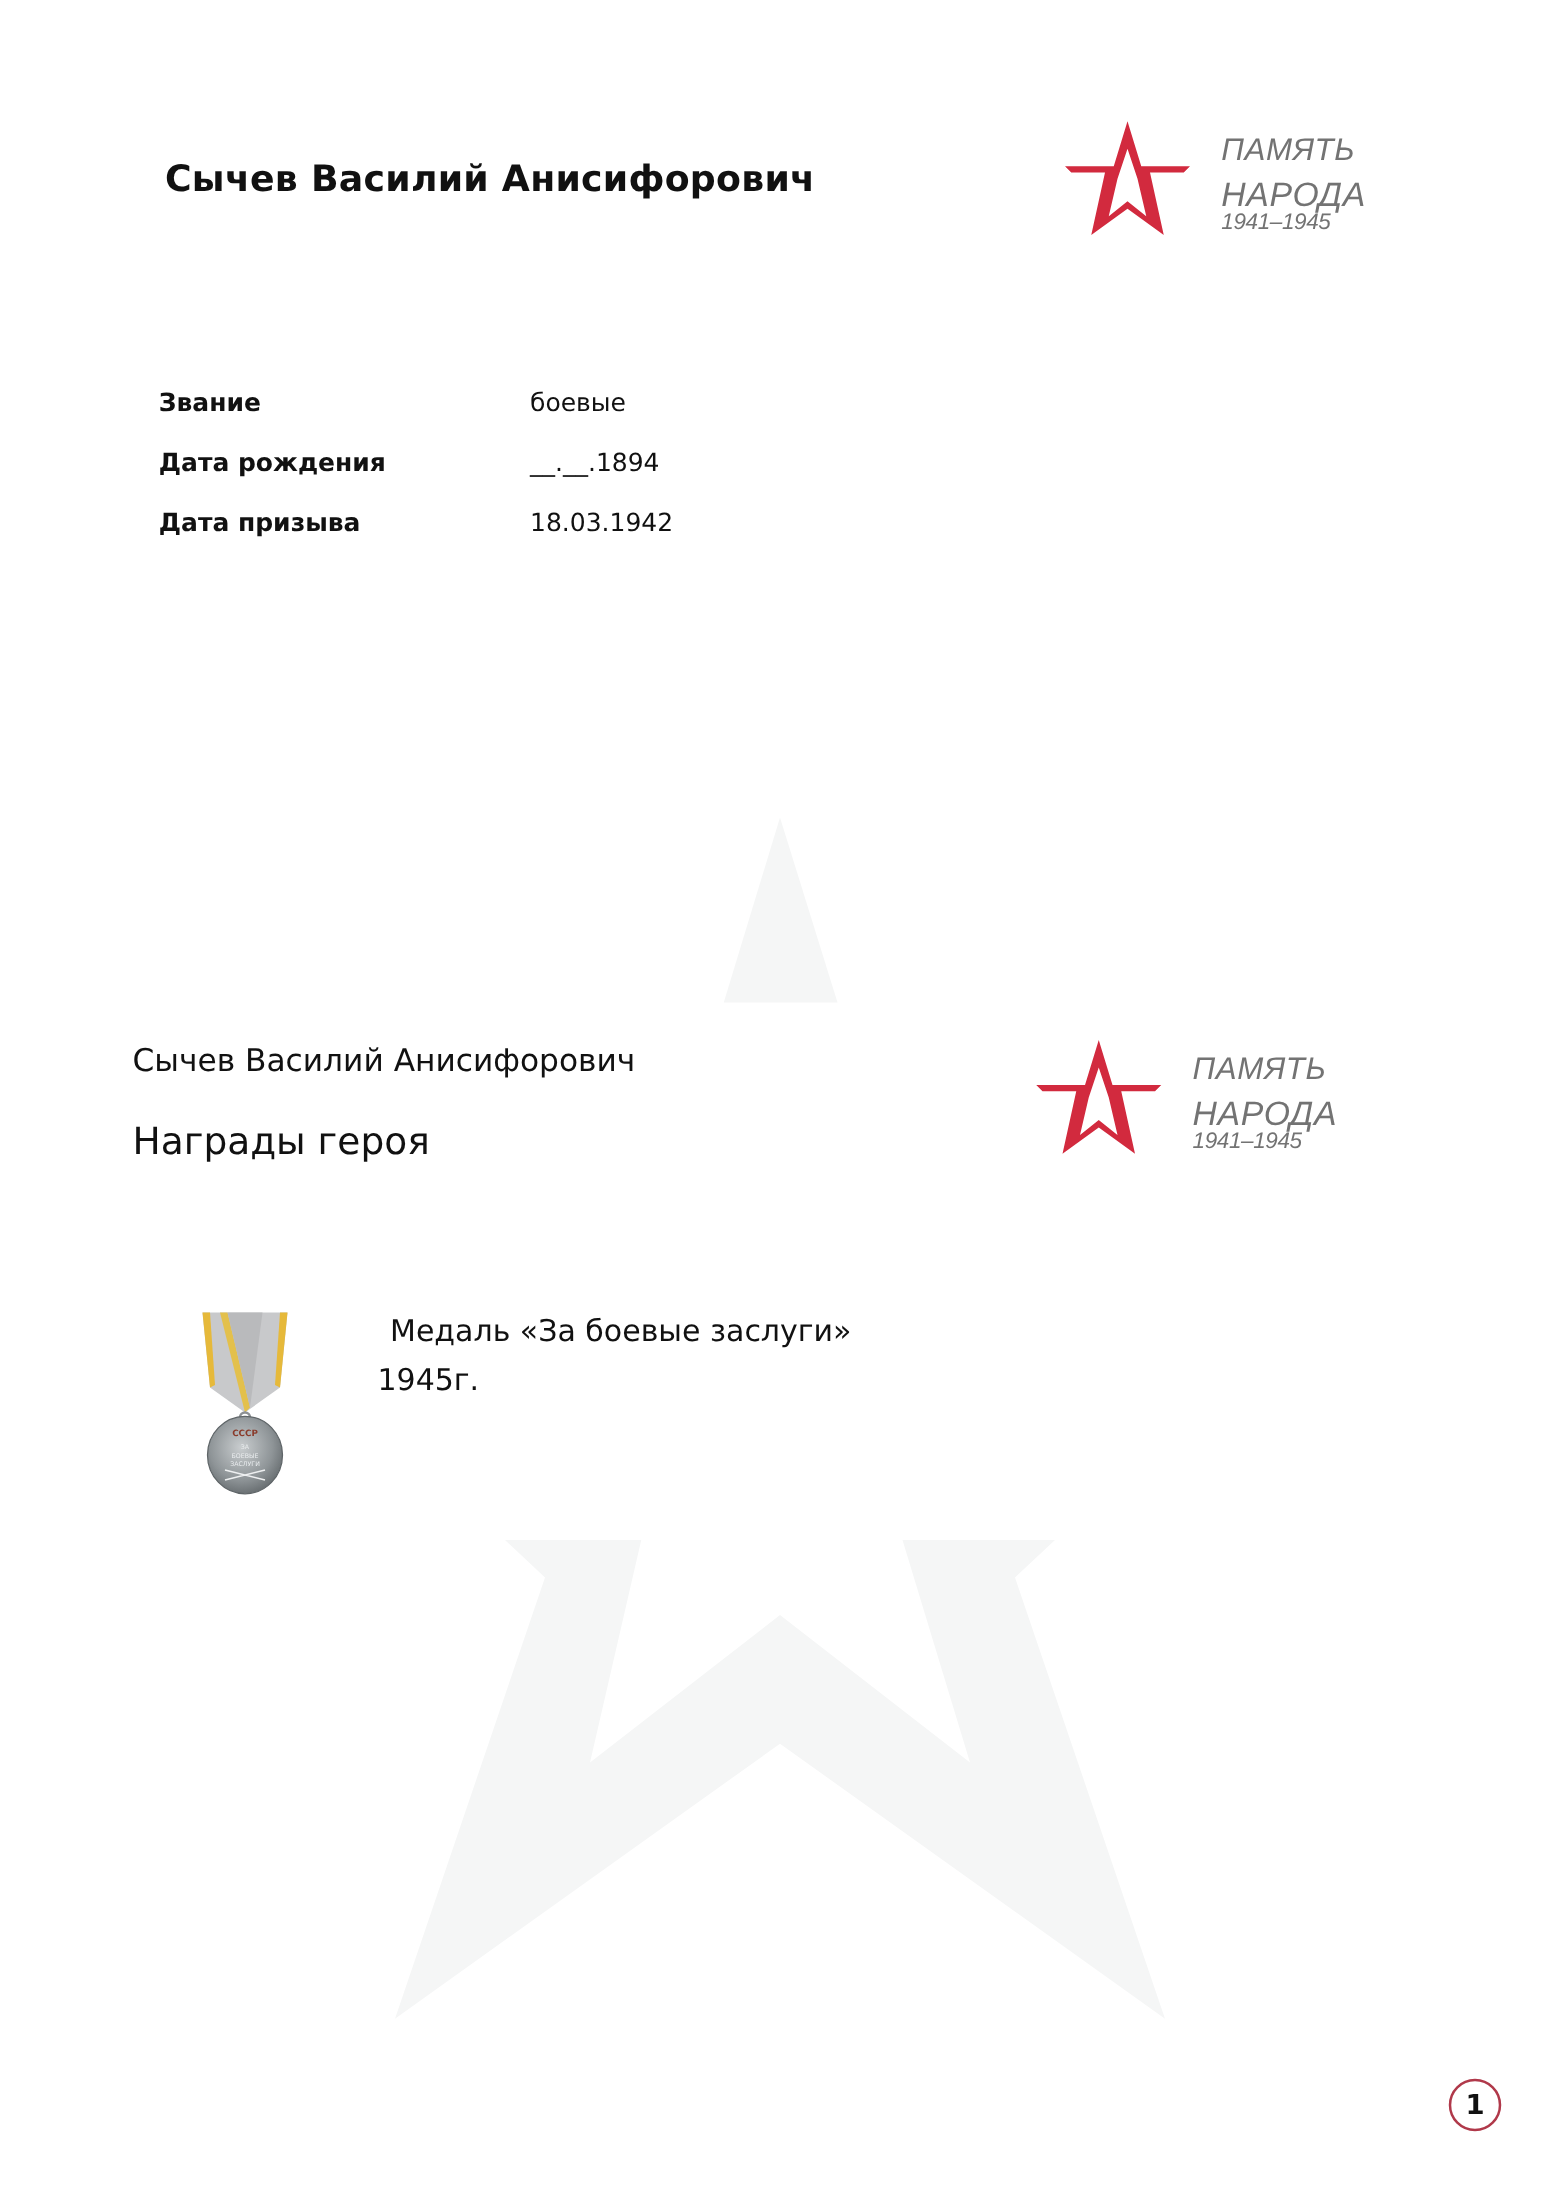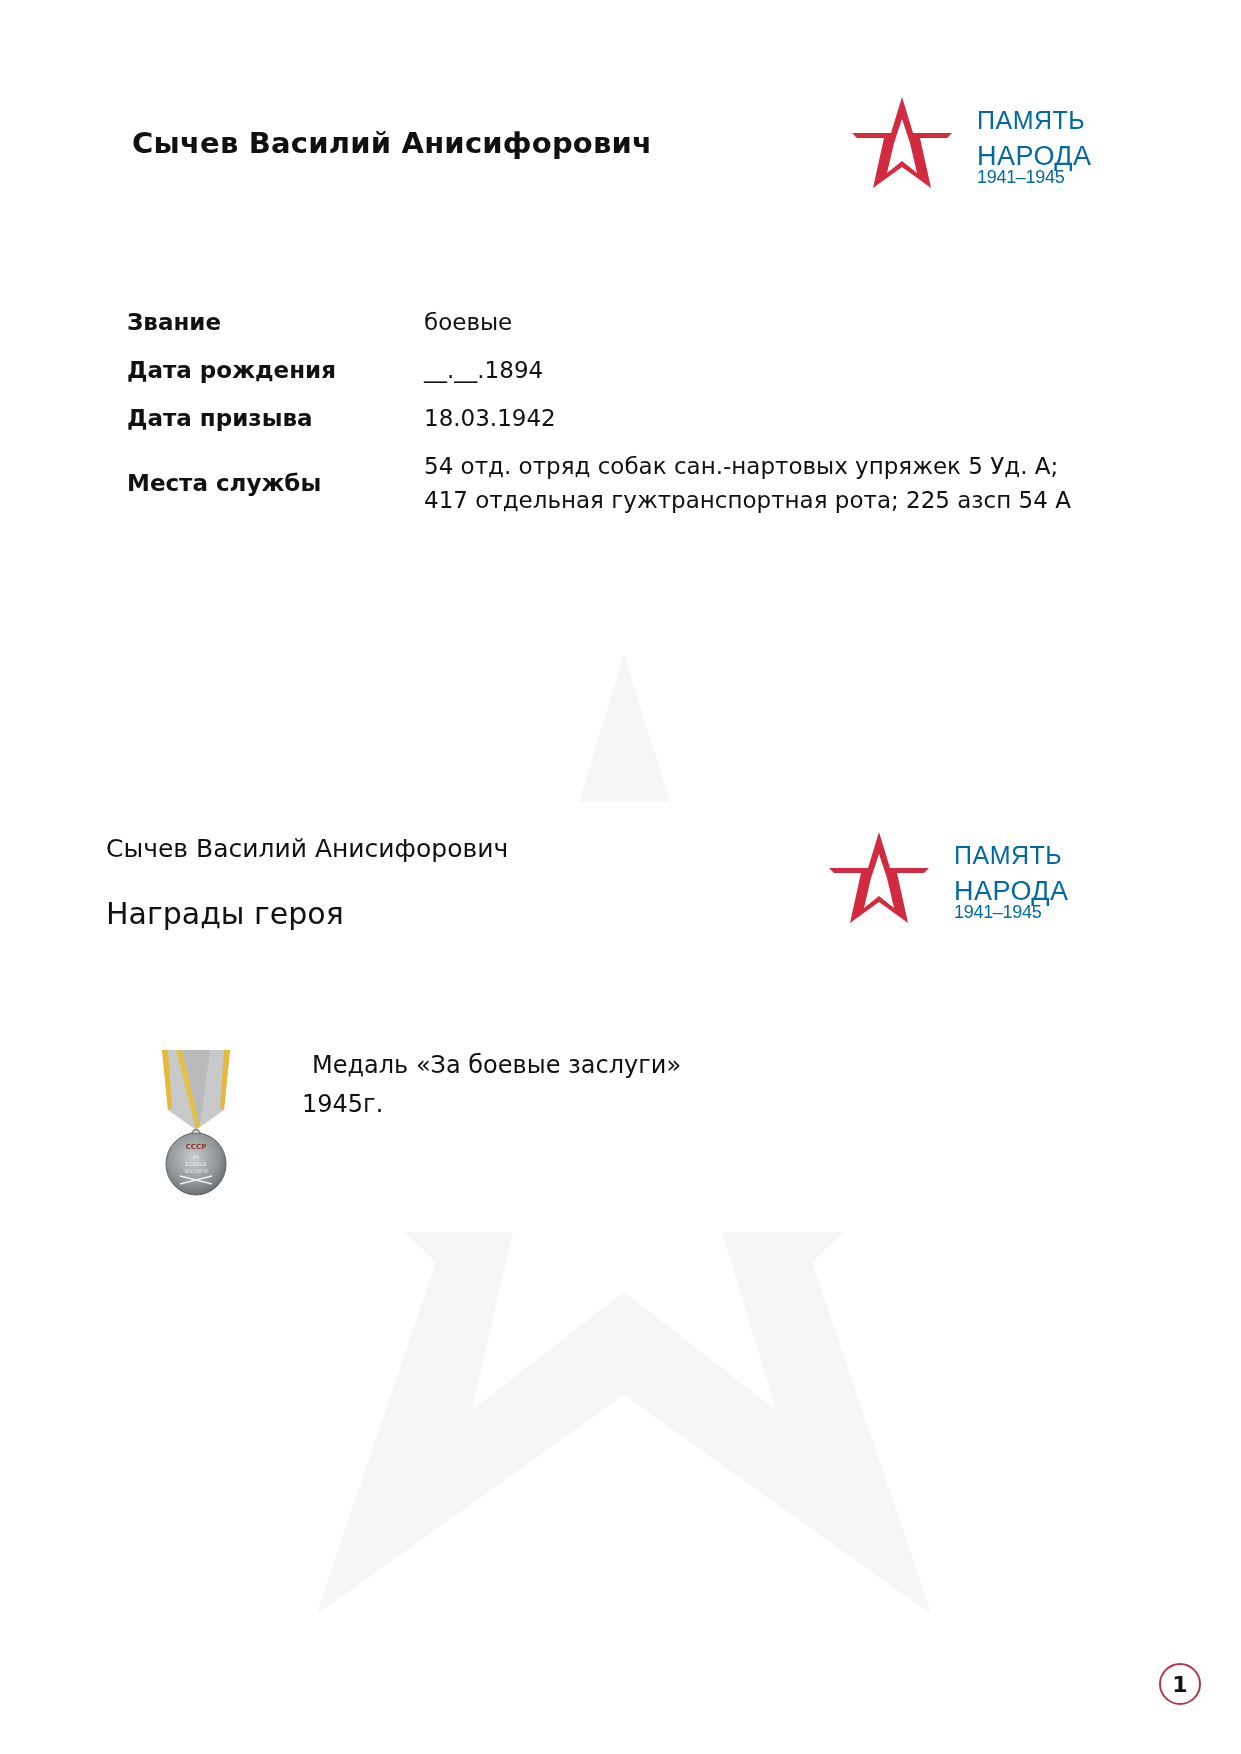--- a/index.html
+++ b/index.html
@@ -6,27 +6,27 @@
     html, body { width: 1241px; height: 1754px; background: #ffffff; overflow: hidden; }
     body { position: relative; font-family: "DejaVu Sans", sans-serif; color: #111111; }
     .abs { position: absolute; white-space: nowrap; }
 
     .watermark { position: absolute; left: 0; top: 0; width: 1241px; height: 1754px; z-index: 0; }
 
     .title-main { left: 132px; top: 126px; font-size: 29px; font-weight: bold; letter-spacing: 0.2px; }
 
     .logo { position: absolute; width: 270px; height: 110px; z-index: 1; }
     .logo .star { position: absolute; left: 0; top: 0; width: 105px; height: 100px; }
-    .logo .lt { position: absolute; left: 127px; color: #0369a1; font-family: "Liberation Sans", sans-serif; white-space: nowrap; line-height: 1; }
+    .logo .lt { position: absolute; left: 127px; color: #737373; font-family: "Liberation Sans", sans-serif; white-space: nowrap; line-height: 1; font-style: italic; }
     .logo .l1 { top: 13px; font-size: 25px; letter-spacing: 0.5px; }
     .logo .l2 { top: 48px; font-size: 27px; letter-spacing: 0.5px; }
     .logo .l3 { top: 73px; font-size: 18px; letter-spacing: -0.3px; }
 
     .info { position: absolute; left: 127px; top: 305px; z-index: 1; }
-    .info-row { display: flex; font-size: 23px; line-height: 34px; margin-bottom: 14px; align-items: center; }
+    .info-row { display: flex; font-size: 20px; line-height: 34px; margin-bottom: 14px; }
     .info-label { width: 297px; font-weight: bold; flex: none; }
     .info-value { width: 700px; }
     .info-value .line { display: block; white-space: nowrap; }
 
     .sub-name { left: 106px; top: 834px; font-size: 25px; z-index: 1; }
     .awards-title { left: 106px; top: 896px; font-size: 30px; font-weight: normal; z-index: 1; }
 
     .award { position: absolute; left: 156px; top: 1046px; z-index: 1; width: 700px; height: 160px; }
     .medal { position: absolute; left: 0; top: 0; width: 80px; height: 155px; }
     .award-name { left: 156px; top: 5px; font-size: 24px; }
@@ -65,27 +65,20 @@
     <div class="info-value">
       <span class="line">__.__.1894</span>
     </div>
   </div>
   <div class="info-row">
     <div class="info-label">Дата призыва</div>
     <div class="info-value">
       <span class="line">18.03.1942</span>
     </div>
   </div>
-  <div class="info-row">
-    <div class="info-label">Места службы</div>
-    <div class="info-value">
-      <span class="line">54 отд. отряд собак сан.-нартовых упряжек 5 Уд. А;</span>
-      <span class="line">417 отдельная гужтранспортная рота; 225 азсп 54 А</span>
-    </div>
-  </div>
 </div>
 
 <div class="abs sub-name">Сычев Василий Анисифорович</div>
 <div class="abs awards-title">Награды героя</div>
 
 <div class="logo" style="left:827px; top:830px;">
   <svg class="star" viewBox="0 0 105 100">
     <path fill="#d22a3e" fill-rule="evenodd" d="M52,2 L63,38 L102,38 L97,43 L70,43 L81,93 L52,72 L23,93 L34,43 L7,43 L2,38 L41,38 Z M52,24 L44,48 L37,78 L52,66 L67,78 L60,48 Z"></path>
   </svg>
   <div class="lt l1">ПАМЯТЬ</div>

